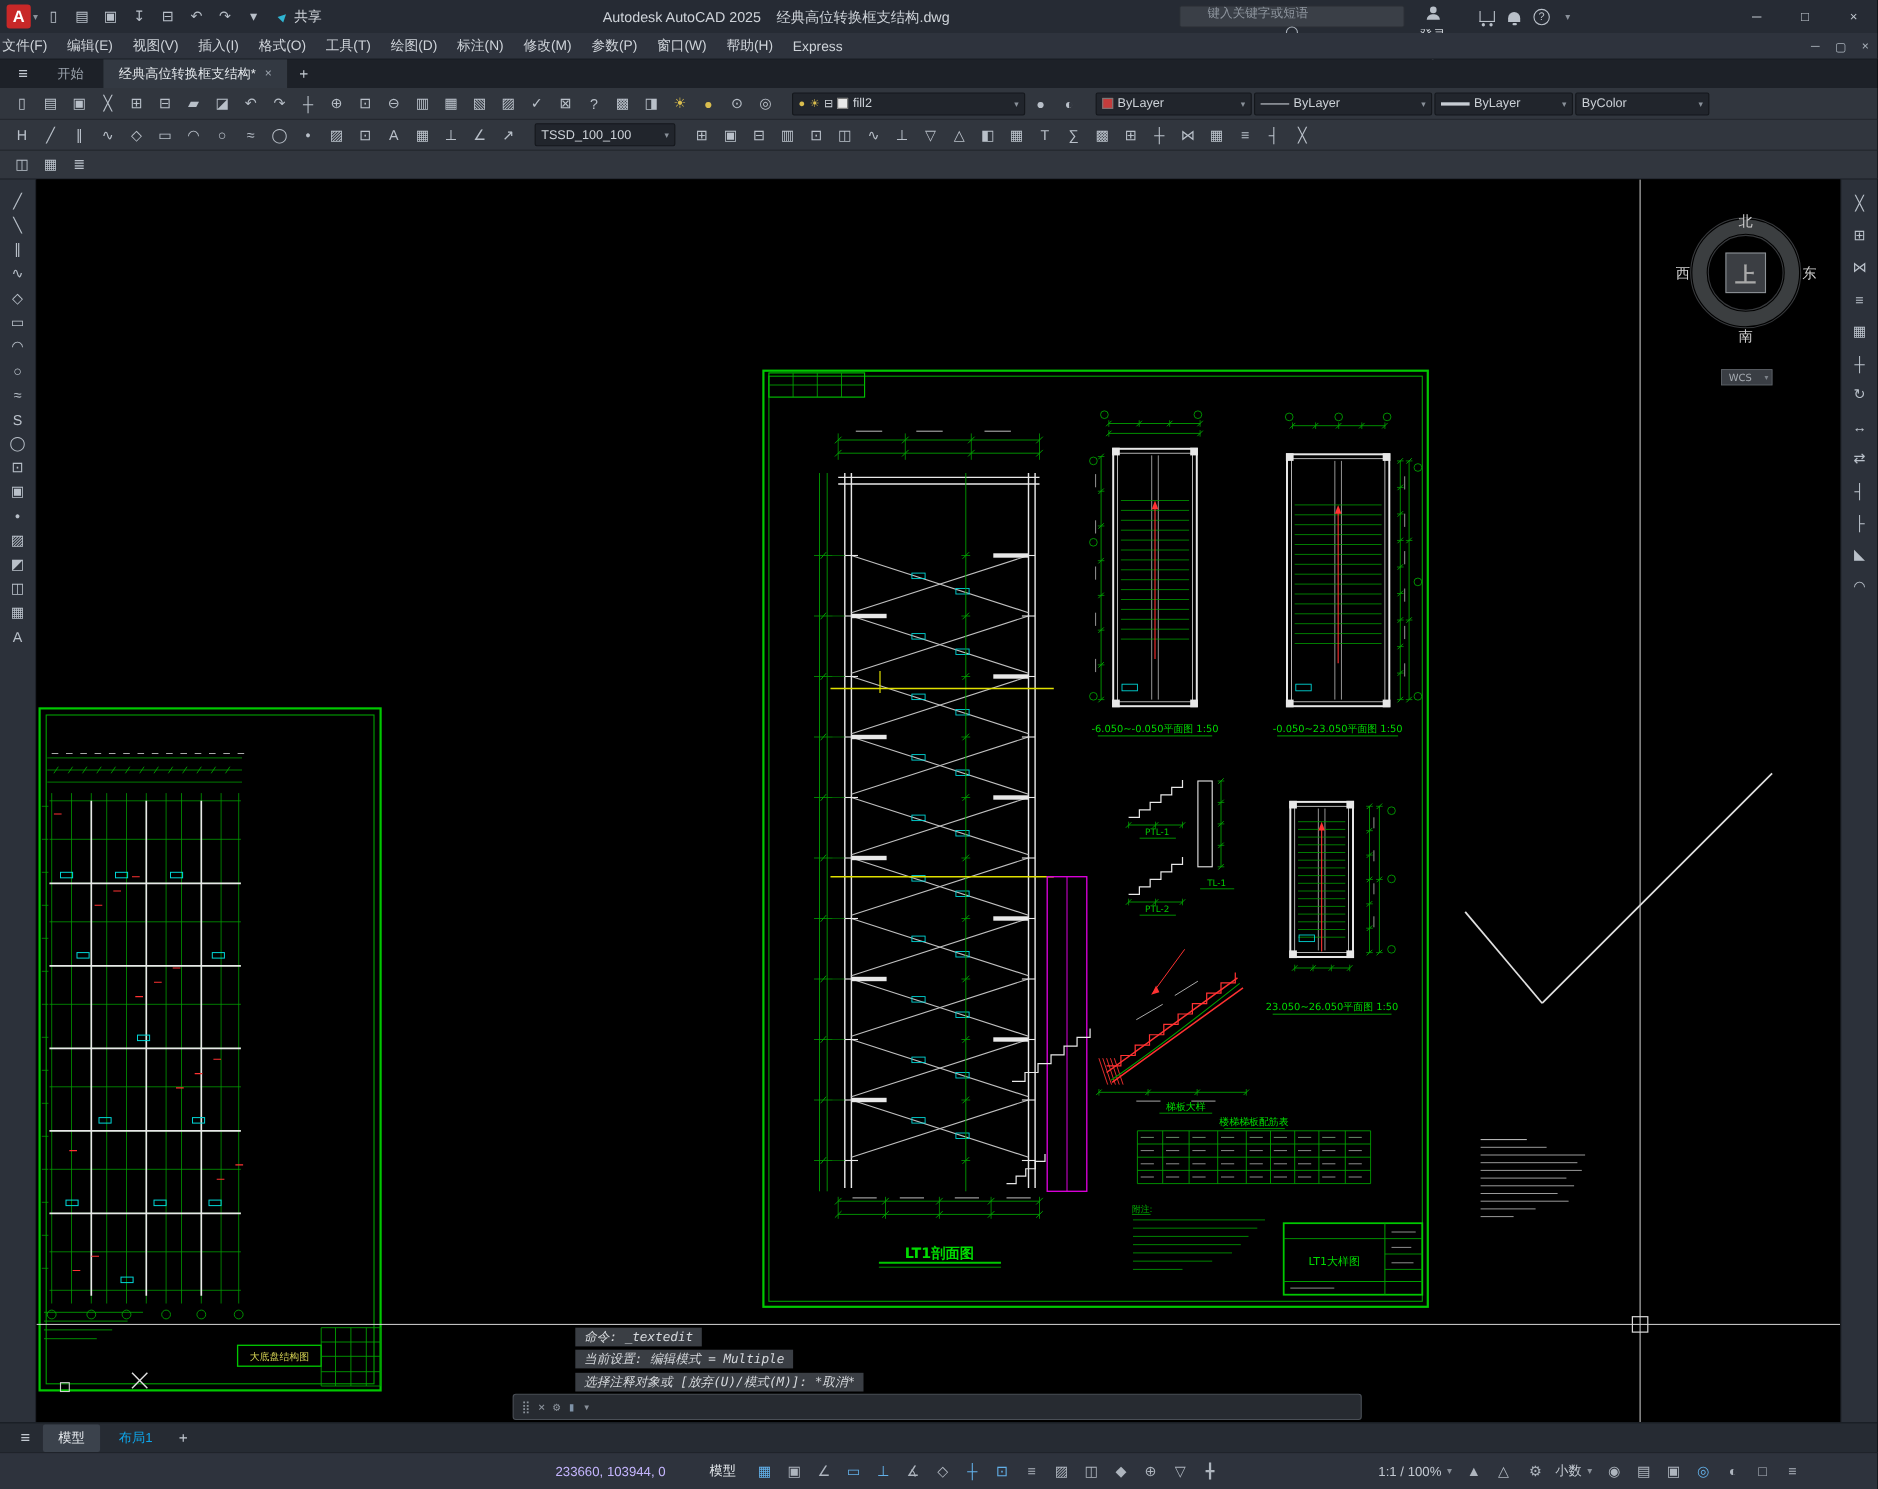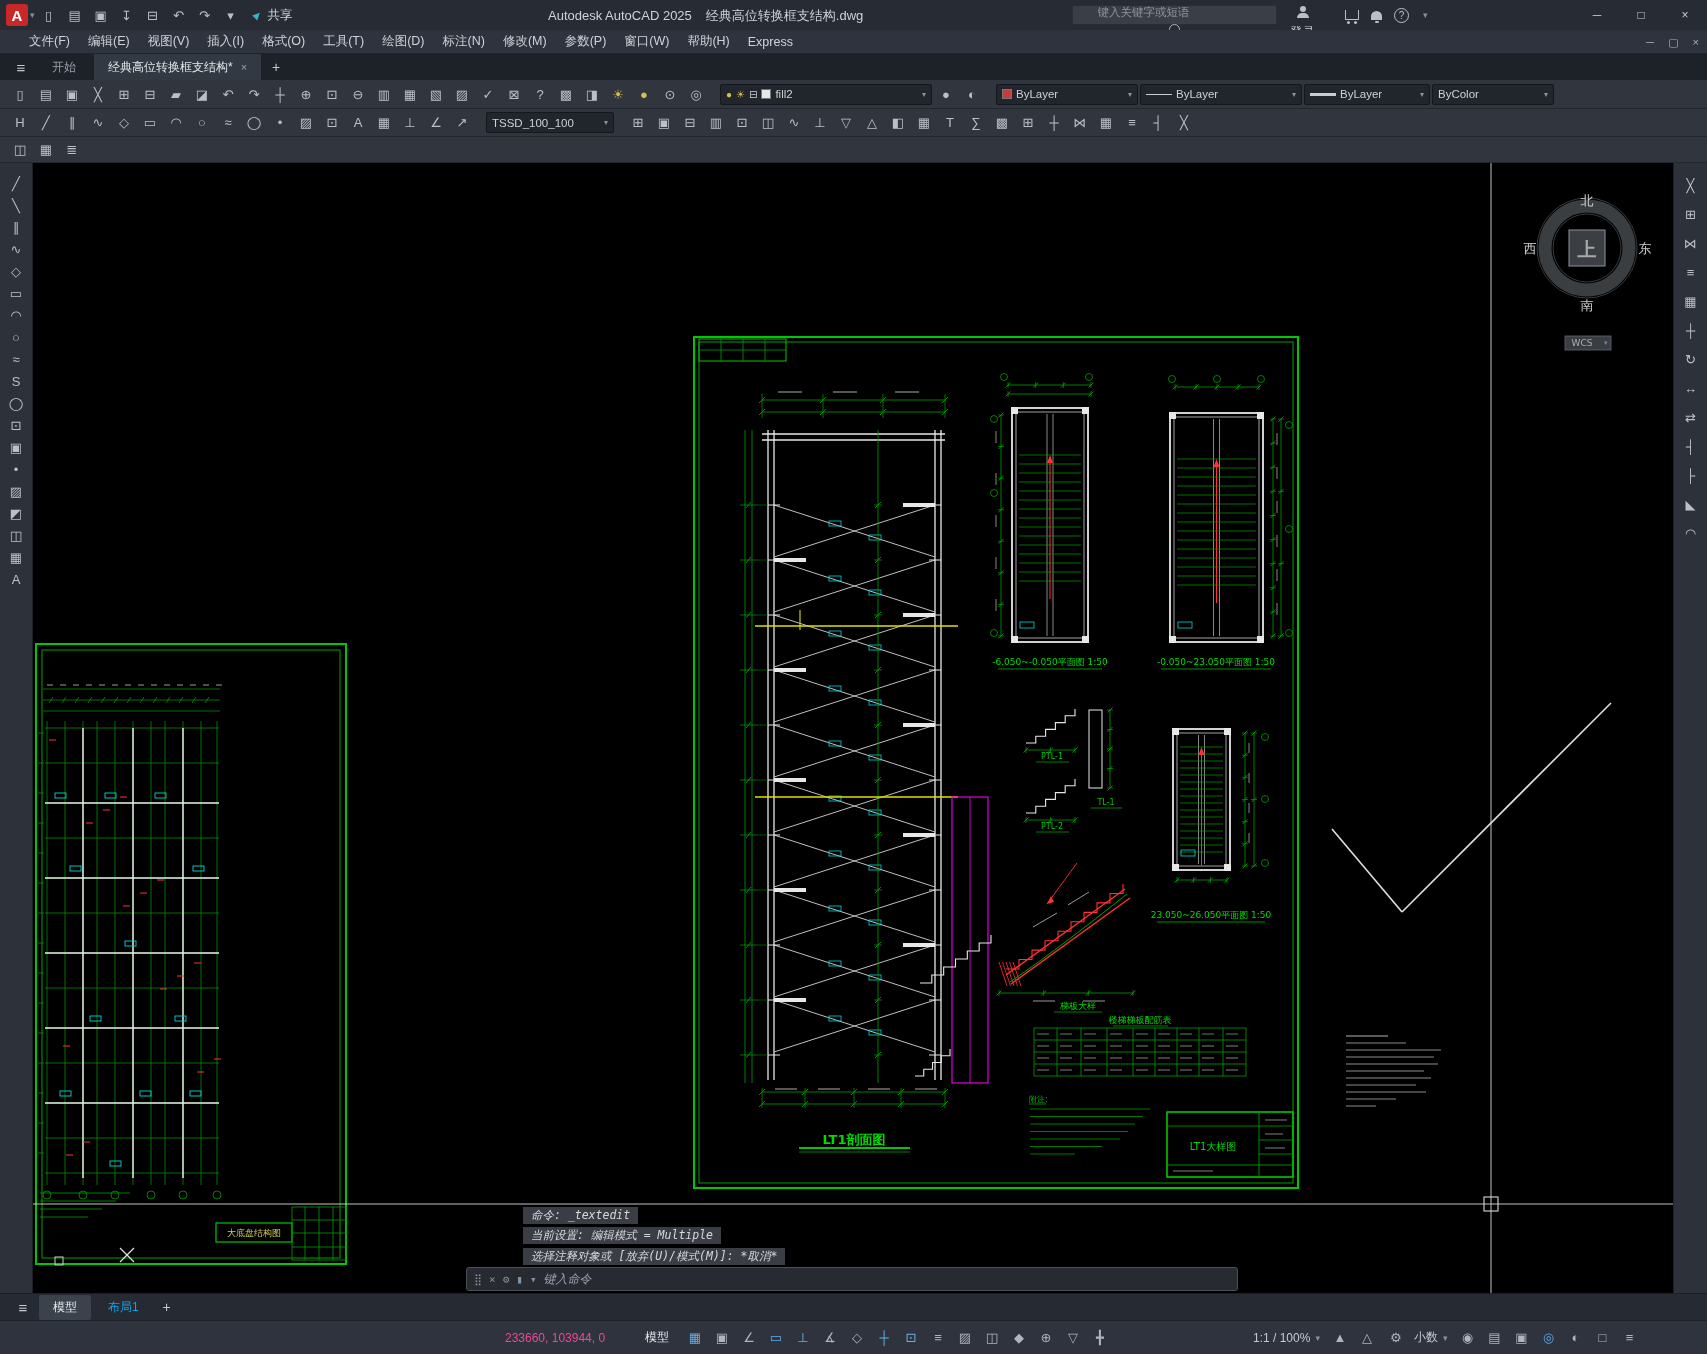--- a/index.html
+++ b/index.html
@@ -26,21 +26,21 @@
   .person::before{content:"";position:absolute;width:6px;height:6px;border-radius:50%;background:#b9c0c9;left:3px;top:0;}
   .person::after{content:"";position:absolute;width:12px;height:5px;border-radius:6px 6px 0 0;background:#b9c0c9;left:0;bottom:0;}
   .tb-right{position:absolute;left:1345px;top:0;height:30px;display:flex;align-items:center;gap:12px;}
   .cart{width:14px;height:10px;border:1.5px solid #b9c0c9;border-top:none;position:relative;}
   .cart::after{content:"";position:absolute;width:3px;height:3px;border-radius:50%;background:#b9c0c9;left:1px;bottom:-5px;box-shadow:7px 0 0 #b9c0c9;}
   .bell{width:11px;height:9px;background:#b9c0c9;border-radius:6px 6px 0 0;position:relative;}
   .bell::after{content:"";position:absolute;width:4px;height:2px;border-radius:2px;background:#b9c0c9;left:3.5px;bottom:-3px;}
   .helpc{width:15px;height:15px;border:1.5px solid #b9c0c9;border-radius:50%;display:flex;align-items:center;justify-content:center;font-size:10px;color:#b9c0c9;}
   .winbtns{position:absolute;right:0;top:0;height:30px;display:flex;}
   .winbtns span{width:44px;height:30px;display:flex;align-items:center;justify-content:center;color:#c3c9d1;font-size:12px;}
-  .menubar{top:30px;height:24px;background:#2e333d;display:flex;align-items:center;gap:18px;padding-left:29px;font-size:12.5px;color:#ced3d9;border-bottom:1px solid #20242b;}
+  .menubar{top:30px;height:24px;background:#2e333d;display:flex;align-items:center;gap:18px;padding-left:2px;font-size:12.5px;color:#ced3d9;border-bottom:1px solid #20242b;}
   .menubar .mitem{white-space:nowrap;}
   .mwin{position:absolute;right:8px;top:0;height:24px;display:flex;gap:14px;align-items:center;color:#aab2bb;font-size:11px;}
   .tabbar{top:54px;height:26px;background:#1d2128;display:flex;align-items:center;gap:4px;padding-left:8px;}
   .hamb{width:26px;height:22px;display:flex;align-items:center;justify-content:center;color:#c3c9d1;font-size:15px;}
   .ftab{height:26px;display:flex;align-items:center;padding:0 14px;font-size:12px;color:#9aa2ac;gap:8px;}
   .ftab.active{background:#333942;color:#e2e6ea;}
   .ftab .x{color:#9aa2ac;font-size:11px;}
   .plus{width:22px;height:22px;display:flex;align-items:center;justify-content:center;color:#c3c9d1;font-size:14px;}
   .tb1{top:80px;height:29px;}
   .tb2{top:109px;height:28px;}
@@ -64,21 +64,21 @@
   .chip{position:absolute;left:57px;background:rgba(62,66,72,.94);color:#d5d8dc;font-size:11.5px;padding:1px 8px;white-space:nowrap;font-style:italic;}
   .cmdbar{position:absolute;left:0;top:60px;width:772px;height:24px;background:#272b31;border:1px solid #4a4f56;border-radius:3px;display:flex;align-items:center;padding:0 7px;gap:7px;}
   .cmdbar .gico{color:#8a919a;font-size:11px;}
   .cmdbar .cico{color:#7f93a8;font-size:11px;}
   .cmdinput{flex:1;background:transparent;border:none;outline:none;color:#c8cdd4;font-size:12px;font-family:inherit;font-style:italic;}
   .cmdinput::placeholder{color:#9aa0a8;}
   .layoutbar{top:1293px;height:27px;background:#262b33;display:flex;align-items:center;gap:3px;padding-left:10px;border-top:1px solid #1b1f25;}
   .ltab{padding:4px 14px;font-size:12px;color:#0ea5e9;border-radius:2px;}
   .ltab.active{background:#3b424c;color:#e6eaee;}
   .statusbar{top:1320px;height:34px;background:#2e333d;display:flex;align-items:center;gap:7px;padding-left:505px;font-size:12px;color:#c3c9d1;border-top:1px solid #1f232a;}
-  .coords{width:125px;white-space:nowrap;color:#ec4899;}
+  .coords{width:125px;white-space:nowrap;color:#c4b5fd;}
   .sb-model{padding:3px 8px;color:#e2e6ea;}
   .sb-icons{display:flex;align-items:center;gap:5px;}
   .sbtn{width:22px;height:22px;display:inline-flex;align-items:center;justify-content:center;color:#aeb5be;font-size:13px;}
   .sbtn.on{color:#62b0e8;}
   .sb-group{display:flex;align-items:center;gap:3px;white-space:nowrap;}
   .sb-sp{width:128px;}
 </style>
 </head>
 <body>
 
@@ -1023,21 +1023,20 @@
     <div class="cmd-overlay">
       <span class="chip" style="top:0">命令: _textedit</span>
       <span class="chip" style="top:20px">当前设置: 编辑模式 = Multiple</span>
       <span class="chip" style="top:41px">选择注释对象或 [放弃(U)/模式(M)]: *取消*</span>
       <div class="cmdbar">
         <span class="gico">⣿</span>
         <span class="gico">×</span>
         <span class="gico">⚙</span>
         <span class="cico">▮</span>
         <span class="gico">▾</span>
-        <input class="cmdinput" placeholder="键入命令" style="">
       </div>
     </div>
   </div>
 
   <div class="rightbar" id="rightIcons">
       <span class="vbtn">╳</span>
       <span class="vbtn">⊞</span>
       <span class="vbtn">⋈</span>
       <span class="vbtn">≡</span>
       <span class="vbtn">▦</span>

